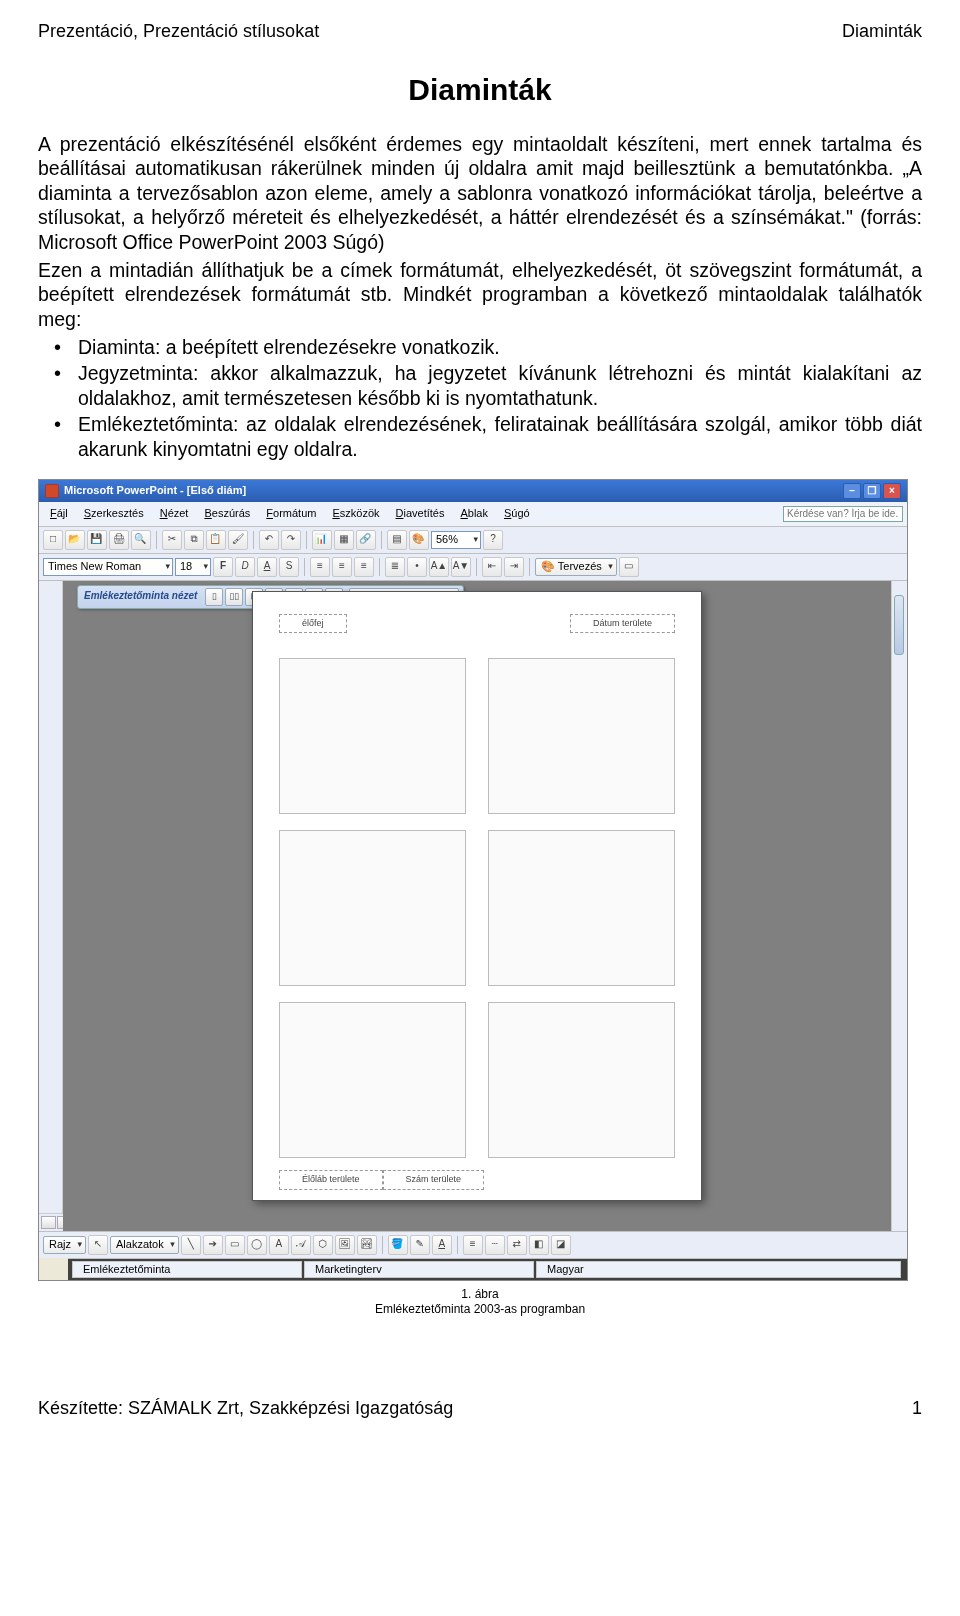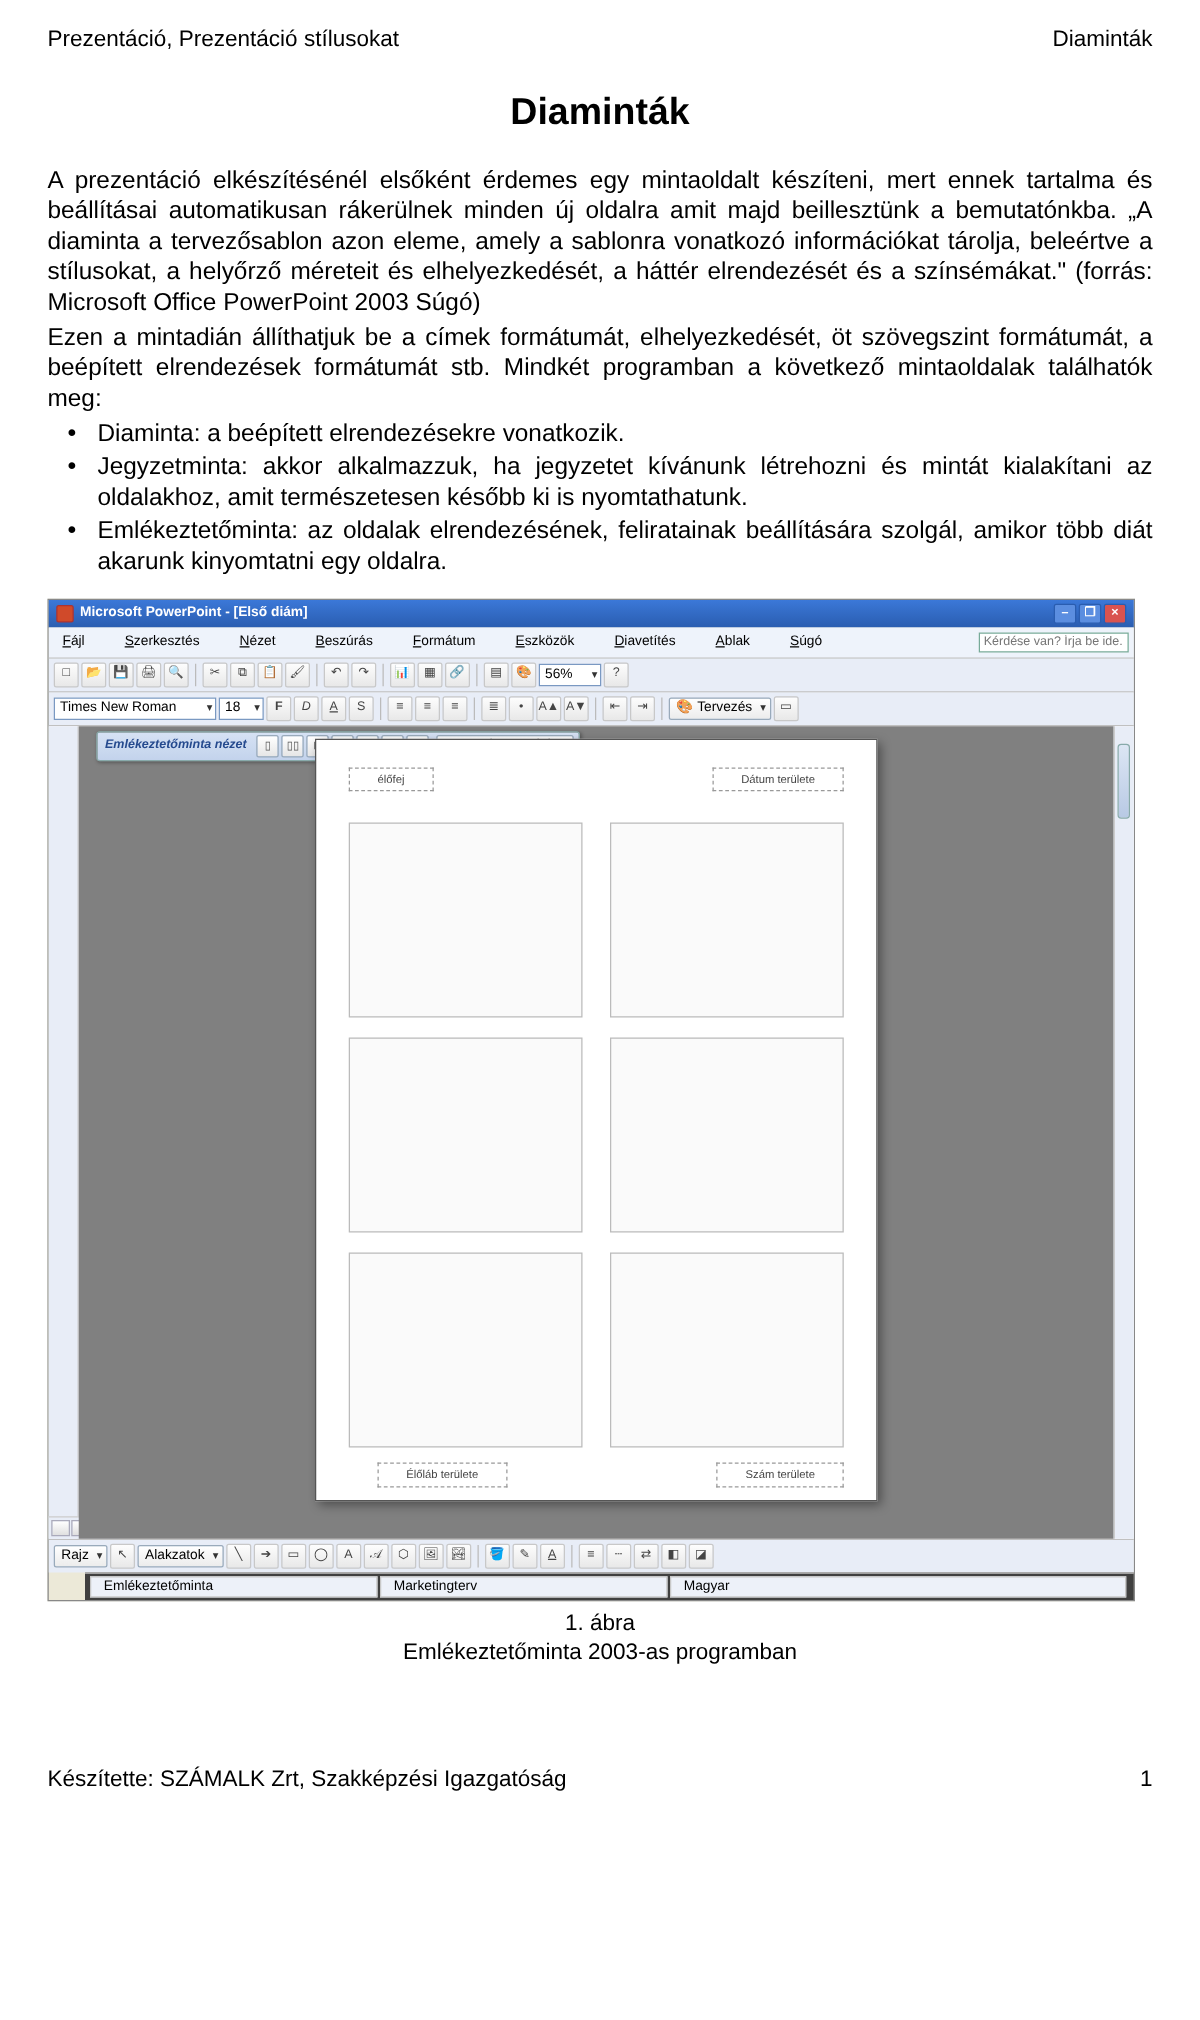--- a/index.html
+++ b/index.html
@@ -82,21 +82,21 @@
 
   .menubar {
     background: #eef3fb;
     border-bottom: 1px solid #c0c0c0;
     display: flex;
     align-items: center;
     justify-content: space-between;
     font-size: 11px;
     padding: 3px 4px;
   }
-  .menubar .menus { display: flex; gap: 18px; }
+  .menubar .menus { display: flex; gap: 2px; }
   .menubar .menus span { padding: 2px 7px; cursor: default; }
   .menubar .menus span:first-letter { text-decoration: underline; }
   .askbox {
     display: flex;
     align-items: center;
     gap: 4px;
     color: #777;
   }
   .askbox input {
     font-size: 10px; width: 120px; height: 16px;
@@ -214,25 +214,24 @@
     grid-template-rows: repeat(3, 1fr);
     gap: 16px 22px;
     padding: 6px 0;
   }
   .thumb {
     border: 1px solid #bbb;
     background: #fafafa;
   }
   .slide-footer {
     display: flex;
-    justify-content: space-between;
+    justify-content: flex-start;
     font-size: 9px;
     color: #444;
     margin-top: 6px;
-    margin-left: 23px;
   }
   .slide-footer .ph {
     border: 1px dashed #999;
     padding: 3px 22px;
   }
   .wa-right {
     width: 16px;
     background: #e8edf7;
     border-left: 1px solid #ccc;
     position: relative;
@@ -292,21 +291,21 @@
   .statusbar .cell {
     border: 1px solid #c8c8c8;
     background: #edf1f9;
     padding: 1px 10px;
     margin-right: 2px;
   }
   .statusbar .cell.flex { flex: 1; }
 
   .figcap {
     text-align: center;
-    font-size: 18px;
+    font-size: 12px;
     margin: 6px 0 80px;
   }
 
   .doc-footer {
     display: flex;
     justify-content: space-between;
     font-size: 18px;
     margin-top: 20px;
   }
 </style>

